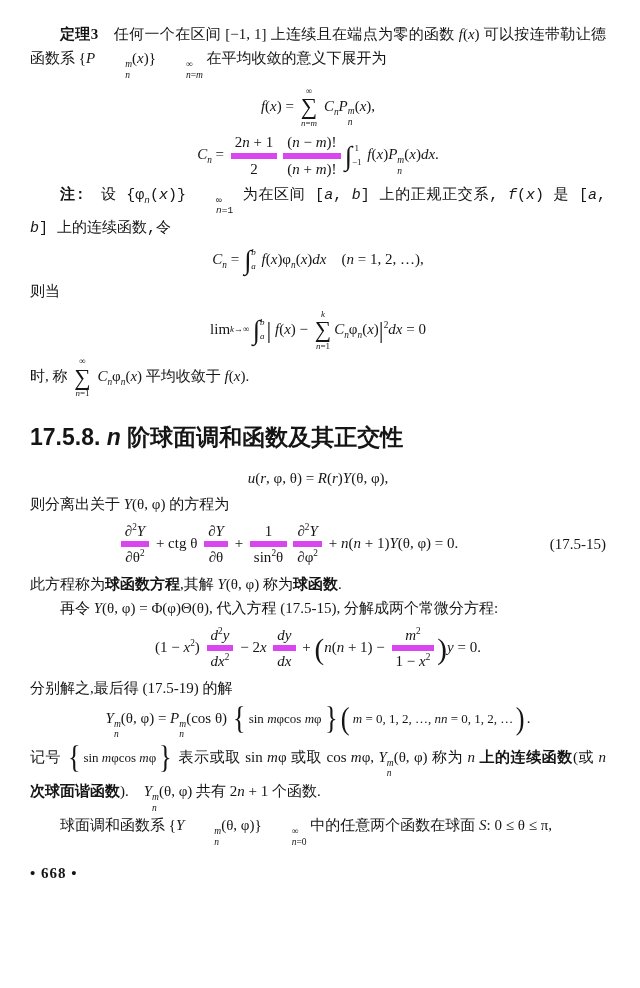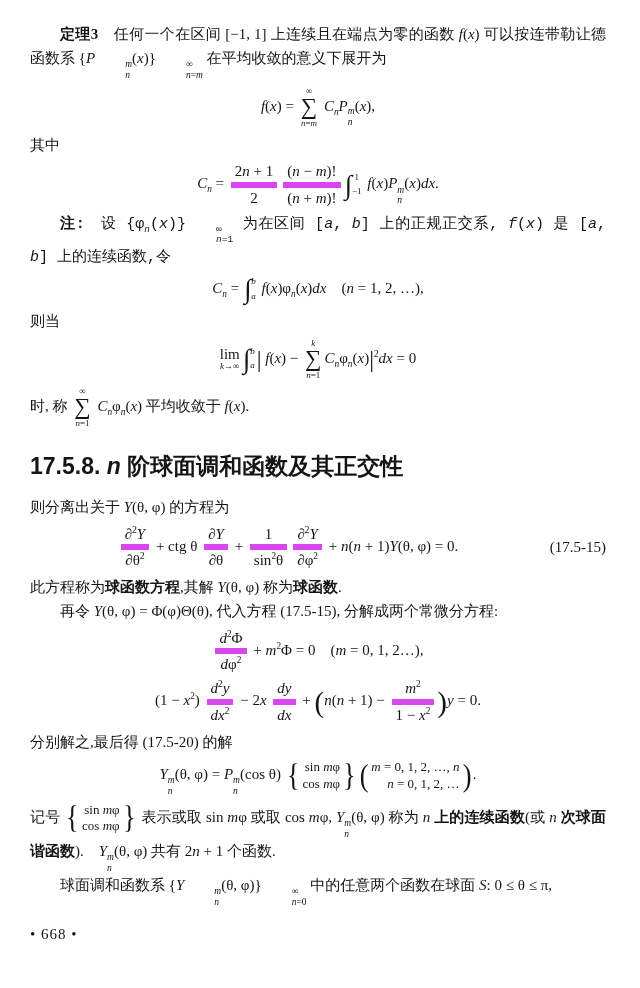--- a/index.html
+++ b/index.html
@@ -30,40 +30,40 @@
   .sum{display:inline-flex;flex-direction:column;align-items:center;
        vertical-align:middle;line-height:1;margin:0 3px;font-style:normal;}
   .sum .lim{font-size:9px;line-height:1.15;}
   .sum .sig{font-size:23px;line-height:0.95;}
   
   .intw{display:inline-flex;align-items:stretch;vertical-align:middle;margin:0 2px 0 1px;font-style:normal;}
   .intw .int{font-size:27px;line-height:1.05;font-style:normal;}
   .intw .ilim{display:inline-flex;flex-direction:column;justify-content:space-between;
        font-size:9px;line-height:1;padding:2px 0 3px;}
   
-  .limop{display:inline-flex;flex-direction:column;align-items:center;
+  .limop{display:inline-flex;flex-direction:row;align-items:center;
        vertical-align:middle;line-height:1.05;margin-right:2px;font-style:normal;}
   .limop .lim{font-size:9px;}
   
   .vbar{font-size:24px;vertical-align:middle;font-weight:300;line-height:1;}
   
   .cases{display:inline-flex;align-items:center;vertical-align:middle;margin:0 1px;font-style:normal;}
   .cases .brace{font-size:31px;line-height:0.85;font-weight:400;transform:scaleX(0.85);}
-  .cases .rows{display:inline-flex;flex-direction:column;line-height:1.3;padding:0 2px;text-align:right;}
+  .cases .rows{display:inline-flex;line-height:1.3;padding:0 2px;text-align:center;}
   .cases .rows.small{font-size:13px;}
   .bigp{font-size:29px;vertical-align:middle;line-height:0.9;font-weight:300;}
   
   .eq{position:relative;}
   .eq .body{display:block;text-align:center;padding-right:60px;}
   .eq .no{position:absolute;right:0;top:50%;transform:translateY(-50%);}
   .heading{
     font-family:"Liberation Sans","DejaVu Sans",sans-serif;
     font-weight:bold;font-size:23px;margin:20px 0 10px;text-align:left;text-indent:0;
   }
-  .pageno{font-weight:normal;margin-top:14px;letter-spacing:1px;}
+  .pageno{font-weight:bold;margin-top:14px;letter-spacing:1px;}
   .sp1{margin-top:3px;font-family:Liberation Mono, monospace;}
 </style>
 </head>
 <body>
 
 <div class="page">
 
   <p class="indent"><b>定理3</b>　任何一个在区间 [−1, 1] 上连续且在端点为零的函数 <i>f</i>(<i>x</i>) 可以按连带勒让德函数系 {<i>P</i><span class="ss">
         <span><i>m</i></span>
         <span><i>n</i></span>
@@ -74,21 +74,20 @@
 
   <div class="formula"><i>f</i>(<i>x</i>) = <span class="sum">
         <span class="lim">∞</span>
         <span class="sig">∑</span>
         <span class="lim"><i>n</i>=<i>m</i></span>
       </span> <i>C</i><sub><i>n</i></sub><i>P</i><span class="ss">
         <span><i>m</i></span>
         <span><i>n</i></span>
       </span>(<i>x</i>),</div>
 
-  <p>其中</p>
 
   <div class="formula"><i>C</i><sub><i>n</i></sub> = <span class="frac"><span class="num">2<i>n</i> + 1</span><span class="den">2</span></span><span class="frac"><span class="num">(<i>n</i> − <i>m</i>)!</span><span class="den">(<i>n</i> + <i>m</i>)!</span></span><span class="intw">
         <span class="int">∫</span>
         <span class="ilim">
           <span>1</span>
           <span>−1</span>
         </span>
       </span> <i>f</i>(<i>x</i>)<i>P</i><span class="ss">
         <span><i>m</i></span>
         <span><i>n</i></span>
@@ -126,37 +125,37 @@
 
   <p>时, 称 <span class="sum">
         <span class="lim">∞</span>
         <span class="sig">∑</span>
         <span class="lim"><i>n</i>=1</span>
       </span> <i>C</i><sub><i>n</i></sub>φ<sub><i>n</i></sub>(<i>x</i>) 平均收敛于 <i>f</i>(<i>x</i>).</p>
 
   <h2 class="heading">17.5.8. <i>n</i> 阶球面调和函数及其正交性</h2>
 
 
+  <div class="formula" style="margin:2px 0;"><i>u</i>(<i>r</i>, φ, θ) = <i>R</i>(<i>r</i>)<i>Y</i>(θ, φ),</div>
 
   <p>则分离出关于 <i>Y</i>(θ, φ) 的方程为</p>
 
   <div class="formula eq">
     <span class="body"><span class="frac"><span class="num">∂<sup>2</sup><i>Y</i></span><span class="den">∂θ<sup>2</sup></span></span> + ctg θ <span class="frac"><span class="num">∂<i>Y</i></span><span class="den">∂θ</span></span> + <span class="frac"><span class="num">1</span><span class="den">sin<sup>2</sup>θ</span></span><span class="frac"><span class="num">∂<sup>2</sup><i>Y</i></span><span class="den">∂φ<sup>2</sup></span></span> + <i>n</i>(<i>n</i> + 1)<i>Y</i>(θ, φ) = 0.</span>
     <span class="no">(17.5-15)</span>
   </div>
 
   <p>此方程称为<b>球函数方程</b>,其解 <i>Y</i>(θ, φ) 称为<b>球函数</b>.</p>
 
   <p class="indent">再令 <i>Y</i>(θ, φ) = Φ(φ)Θ(θ), 代入方程 (17.5-15), 分解成两个常微分方程:</p>
 
-  <div class="formula"><span class="frac"><span class="num"><i>d</i><sup>2</sup>Φ</span><span class="den"><i>d</i>φ<sup>2</sup></span></span> + <i>m</i><sup>2</sup>Φ = 0　(<i>m</i> = 0, 1, 2…),</div>
 
   <div class="formula">(1 − <i>x</i><sup>2</sup>) <span class="frac"><span class="num"><i>d</i><sup>2</sup><i>y</i></span><span class="den"><i>dx</i><sup>2</sup></span></span> − 2<i>x</i> <span class="frac"><span class="num"><i>dy</i></span><span class="den"><i>dx</i></span></span> + <span class="bigp">(</span><i>n</i>(<i>n</i> + 1) − <span class="frac"><span class="num"><i>m</i><sup>2</sup></span><span class="den">1 − <i>x</i><sup>2</sup></span></span><span class="bigp">)</span><i>y</i> = 0.</div>
 
-  <p>分别解之,最后得 (17.5-20) 的解</p>
+  <p>分别解之,最后得 (17.5-19) 的解</p>
 
   <div class="formula"><i>Y</i><span class="ss">
         <span><i>m</i></span>
         <span><i>n</i></span>
       </span>(θ, φ) = <i>P</i><span class="ss">
         <span><i>m</i></span>
         <span><i>n</i></span>
       </span>(cos θ) <span class="cases">
         <span class="brace">{</span>
         <span class="rows small">

